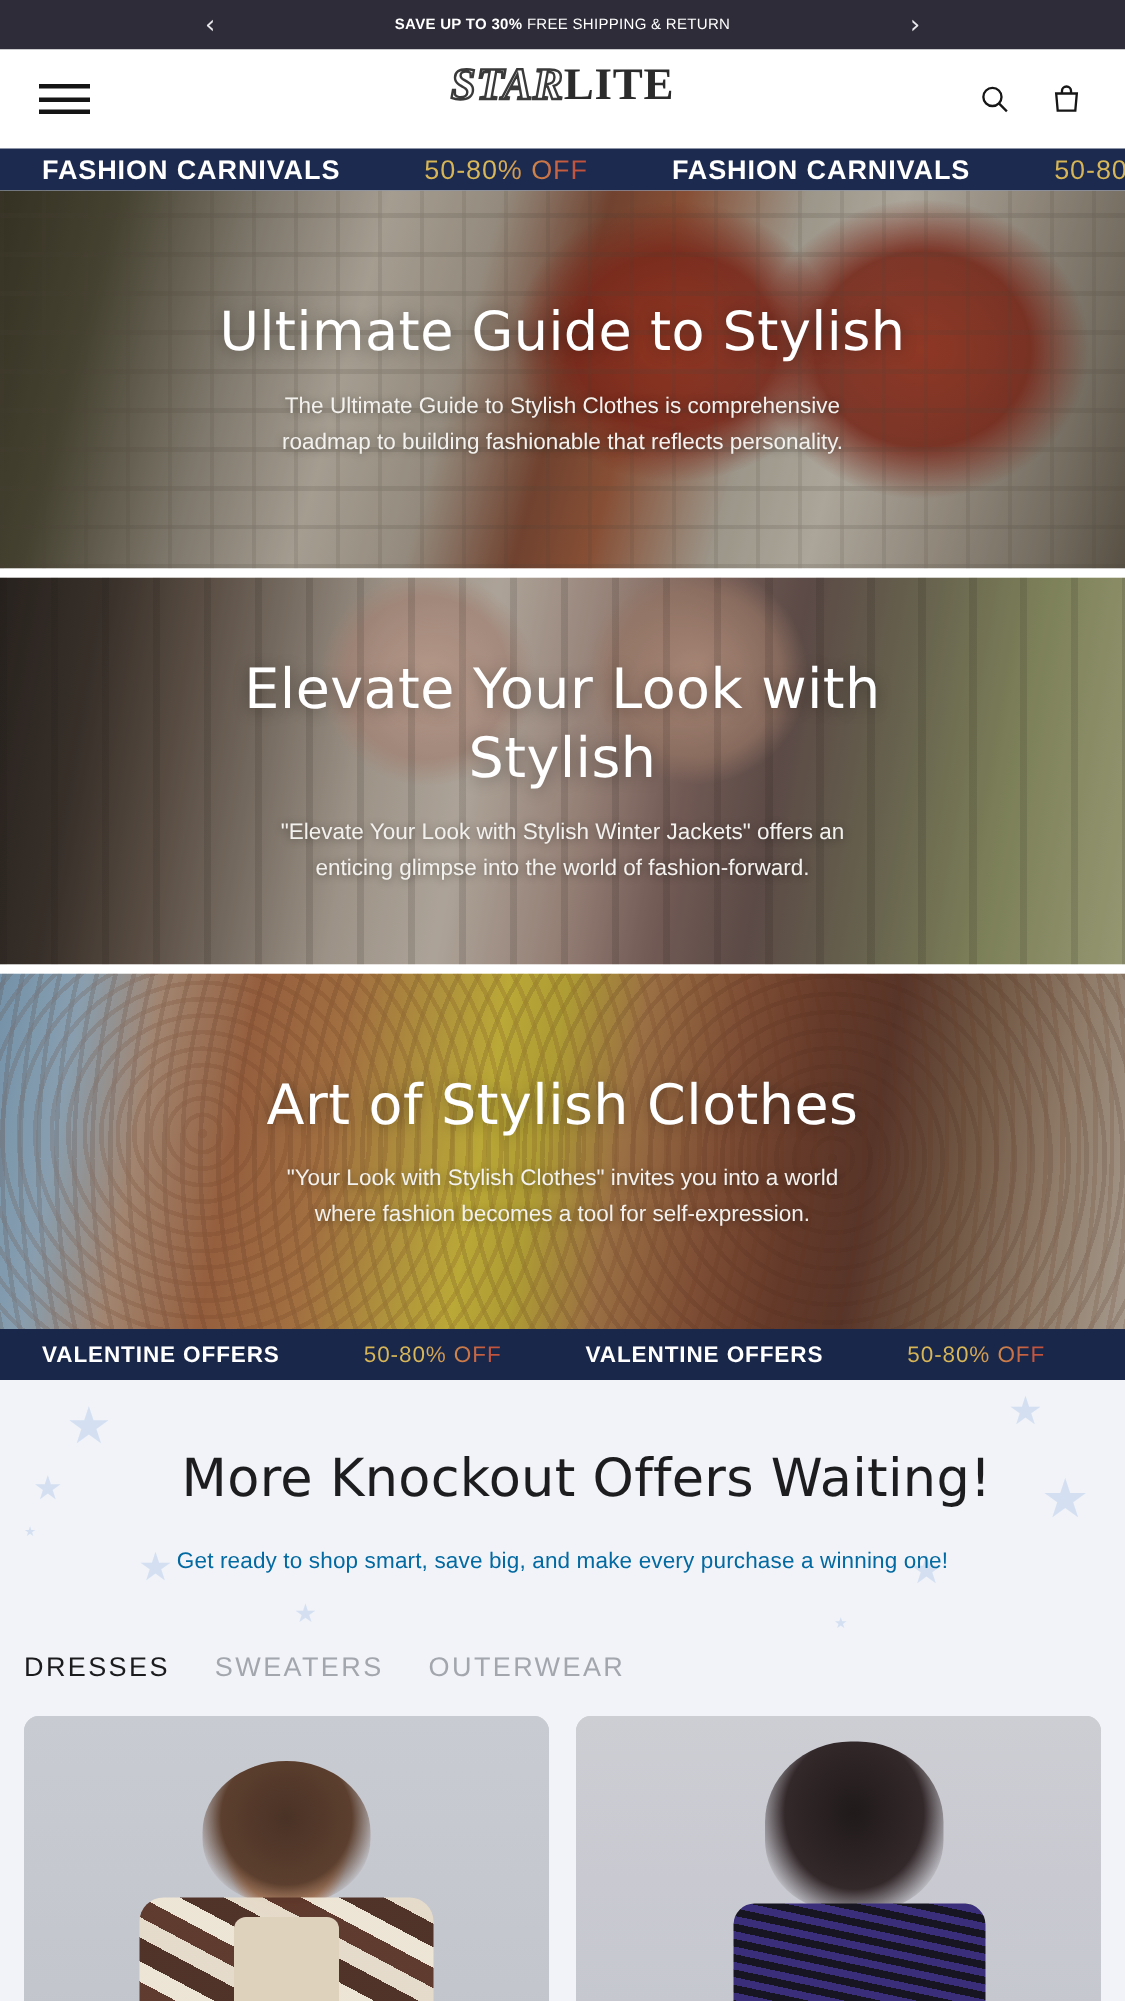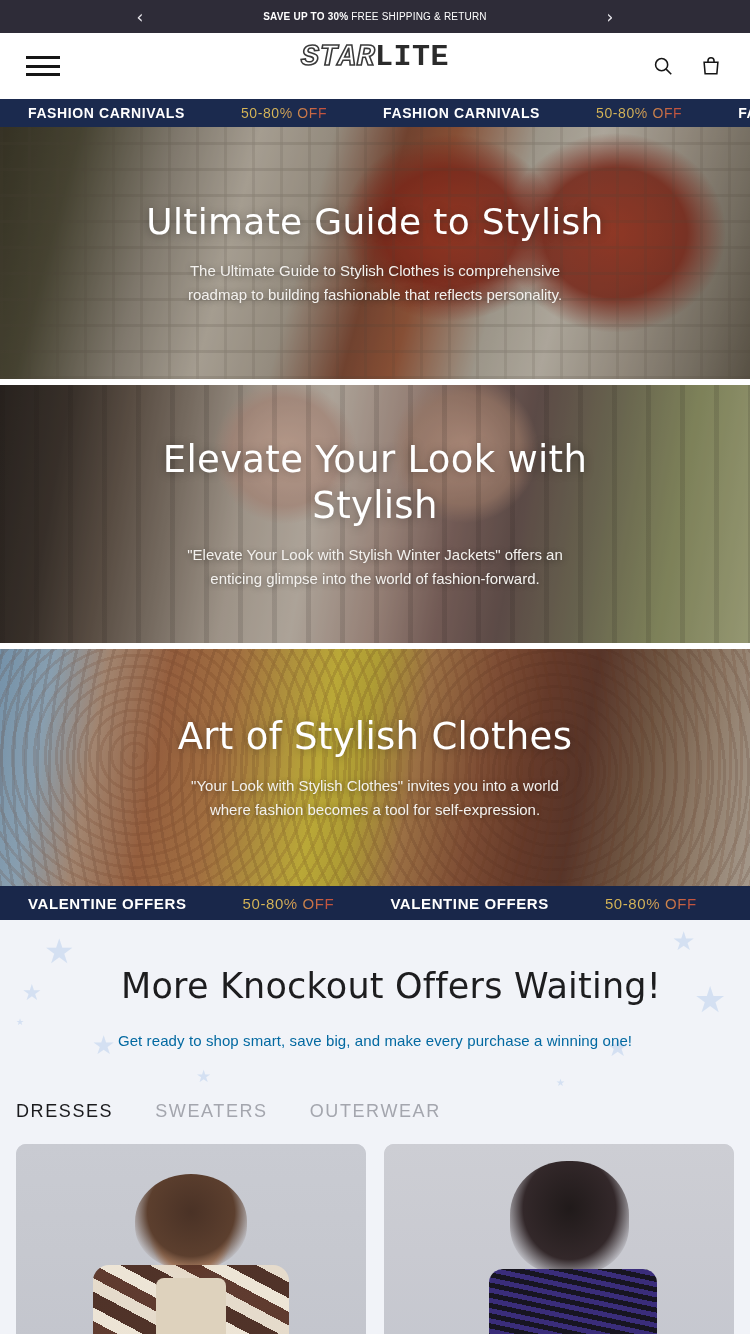--- a/index.html
+++ b/index.html
@@ -35,21 +35,21 @@
     display:flex; align-items:center; position:relative;
     padding:0 26px;
   }
   .burger { width:34px; height:24px; display:flex; flex-direction:column;
             justify-content:space-between; cursor:pointer; padding:2px 0; }
   .burger span { display:block; height:3px; background:#151515; border-radius:0; }
   .logo {
     position:absolute; left:0; right:0; top:0; height:48px;
     display:flex; align-items:center; justify-content:center;
     font-size:30px; font-weight:bold; letter-spacing:.5px;
-    font-family:Liberation Mono, monospace;
+    font-family:Liberation Serif, serif;
     border-radius:13px;
   }
   .logo .hollow {
     color:transparent; -webkit-text-stroke:1.6px #3a3a3a;
     font-style:italic; font-weight:bold;
   }
   .logo .solid { color:#2b2b2b; }
   .header-actions {
     margin-left:auto; display:flex; align-items:center; gap:22px;
     position:relative; z-index:2;
@@ -58,21 +58,21 @@
               justify-content:center; cursor:pointer; }
 
   
   .marquee {
     background:#1b2a4e; height:28px; overflow:hidden;
     display:flex; align-items:center; position:relative;
   }
   .marquee.valentine { height:34px; background:#19274a; }
   .marquee-track { display:flex; align-items:center; white-space:nowrap;
                    gap:0; padding-left:0; }
-  .mq-item { font-size:14px; letter-spacing:.6px; font-weight:bold;
+  .mq-item { font-size:18px; letter-spacing:.6px; font-weight:bold;
              padding:0 28px; }
   .mq-item.white { color:#ffffff; }
   .mq-item.gold {
     background:linear-gradient(90deg,#d7b352 0%,#d8b85a 45%,#c4563f 75%,#b8453a 100%);
     -webkit-background-clip:text; background-clip:text; color:transparent;
     font-weight:normal;
   }
   .marquee.valentine .mq-item { font-size:15px; }
 
   
@@ -148,21 +148,21 @@
     font-size:35px; color:#1d1d1f; font-weight:normal; letter-spacing:.2px;margin-left:32px;
   }
   .offers-sub {
     position:relative; z-index:2; text-align:center;
     font-size:15px; color:#0369a1; margin-top:26px; letter-spacing:.1px;
   }
 
   
   .tabs {
     background:#f1f3f8; display:flex; align-items:center;
-    padding:0 16px 0 16px; height:46px; gap:42px;
+    padding:0 16px 0 16px; height:46px; gap:30px;
   }
   .tab { font-size:18px; letter-spacing:1.6px; cursor:pointer; }
   .tab.active { color:#1b1b1e; }
   .tab.inactive { color:#a4a6ae; }
 
   
   .grid {
     background:#f1f3f8; display:flex; gap:18px; padding:10px 16px 0;
     height:226px;
   }

